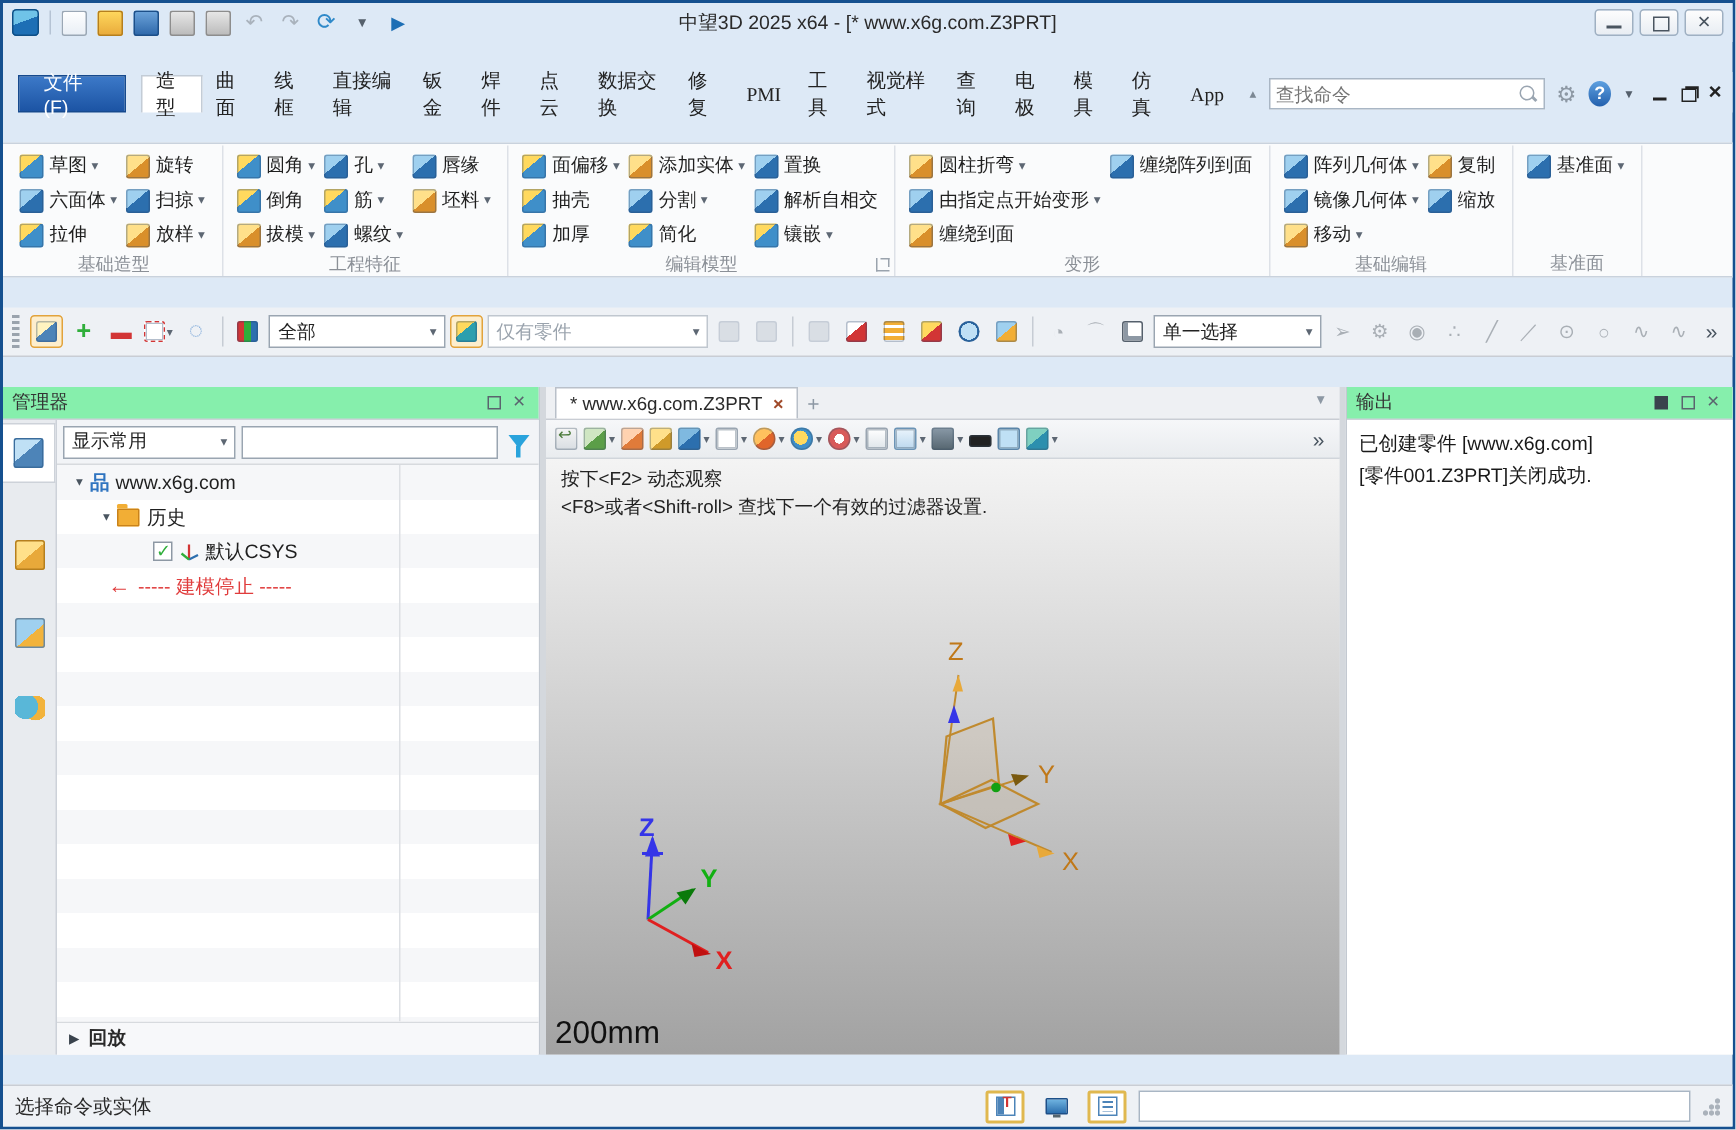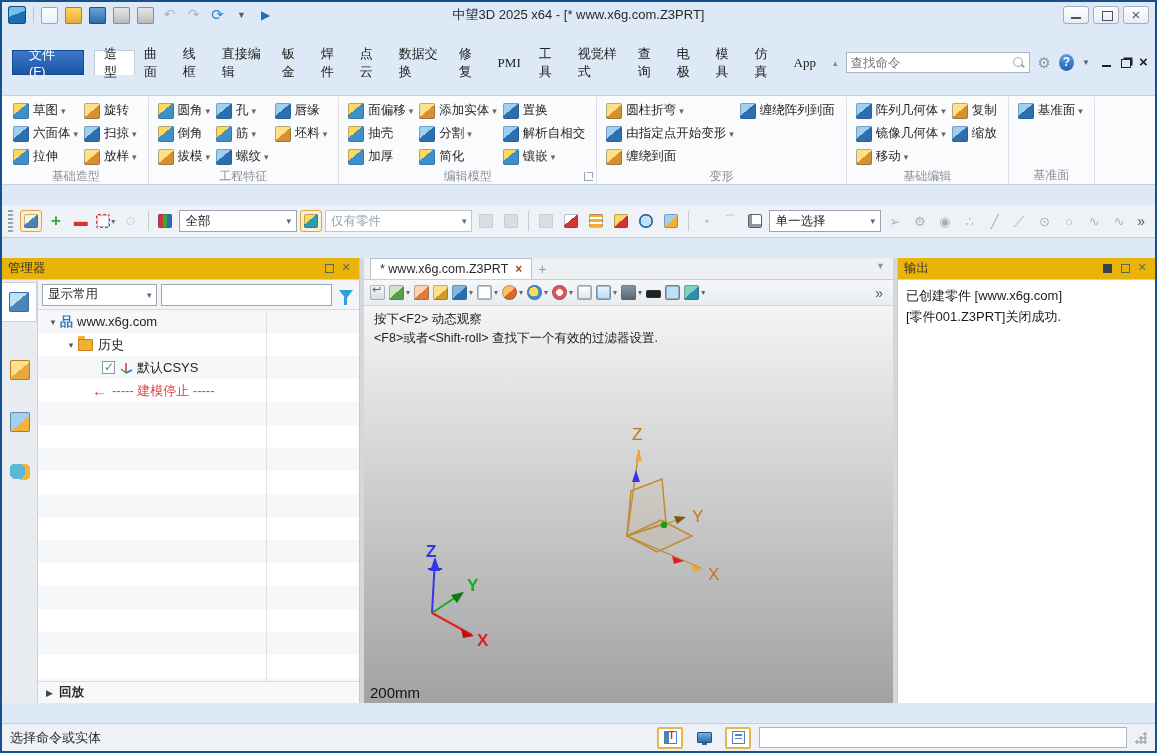--- a/index.html
+++ b/index.html
@@ -84,21 +84,21 @@
   .ti.ddicon::after { content:"▾"; font-size:8px; color:#5d6773; margin-left:1px; }
   .tsep { width:1px; height:20px; background:#c6ccd4; margin:0 3px; }
   .tsel { height:22px; background:#fff; border:1px solid #9aa5b1; display:flex; align-items:center; padding:0 5px; font-size:12.5px; color:#222; }
   .tsel::after { content:"▾"; margin-left:auto; padding-left:8px; font-size:9px; color:#5d6773; }
   .tsel.dis { color:#9aa3ad; border-color:#c0c7cf; }
   .overflow { margin-left:auto; color:#4a5560; font-size:14px; padding:0 4px; }
   .overflow::before { content:"»"; }
 
   
   .main { flex:1; display:flex; min-height:0; background:#d4d8dd; }
-  .panelhdr { height:22px; display:flex; align-items:center; padding:0 6px; font-size:12.5px; color:#333; background:#eab308; border-bottom:1px solid #cdd2d9; }
+  .panelhdr { height:22px; display:flex; align-items:center; padding:0 6px; font-size:12.5px; color:#333; background:#86efac; border-bottom:1px solid #cdd2d9; }
   .phbtns { margin-left:auto; display:flex; gap:7px; align-items:center; }
   .phb { width:11px; height:11px; position:relative; }
   .phb.pin::after { content:""; position:absolute; inset:1px; background:#3a434d; }
   .phb.restore::after { content:""; position:absolute; inset:1px; border:1.5px solid #5a646e; }
   .phb.close::after { content:"×"; position:absolute; top:-4px; left:0px; font-size:14px; color:#5a646e; }
 
   .leftpanel { width:358px; background:#f2f4f7; display:flex; flex-direction:column; border-right:1px solid #c3c9d1; }
   .lpbody { flex:1; display:flex; min-height:0; }
   .lstrip { width:36px; background:#e8ebef; border-right:1px solid #cdd2d9; display:flex; flex-direction:column; padding-top:2px; }
   .lsbtn { height:40px; display:flex; align-items:center; justify-content:center; }
@@ -161,21 +161,21 @@
   .g.target { background:radial-gradient(circle,#fff 0 30%,#d85a5a 31% 100%); border-radius:50%; }
   .g.pip { background:linear-gradient(#fff,#dfe5ea); border:1px solid #9aa5b1; }
   .g.dim { background:linear-gradient(#eaf4fc,#bcd8ee); border:1px solid #6b93b5; }
   .g.monitor { background:linear-gradient(#8a9aa8,#55656f); }
   .g.blackbar { background:#222; height:8px !important; margin-top:3px; }
   .g.bluesq { background:#bfe0f5; border:1px solid #5b85a8; }
   .g.section { background:linear-gradient(140deg,#7fd0c0 0 50%,#2c8fae 50% 100%); }
 
   .canvas { flex:1; position:relative; background:linear-gradient(#f4f4f4,#a2a2a2); overflow:hidden; }
   .hints { position:absolute; left:10px; top:4px; font-size:12.5px; color:#222; line-height:1.55; }
-  .scalelabel { position:absolute; left:6px; bottom:2px; font-size:15px; color:#111; }
+  .scalelabel { position:absolute; left:6px; bottom:2px; font-size:21px; color:#111; }
   .csys-svg { position:absolute; left:234px; top:114px; }
   .triad-svg { position:absolute; left:40px; bottom:48px; }
 
   
   .rightpanel { width:258px; background:#fff; display:flex; flex-direction:column; border-left:1px solid #c3c9d1; }
   .rpbody { flex:1; padding:6px 8px; font-size:13px; color:#1a1a1a; line-height:1.6; background:#fff; }
 
   
   .statusbar { height:28px; background:#eef1f5; border-top:1px solid #c9cdd4; display:flex; align-items:center; padding:0 8px; gap:8px; }
   .smsg { font-size:13px; color:#2a2a2a; margin-right:auto; }
@@ -573,21 +573,21 @@
             </div>
             <div class="trow" style="padding-left:64px">
               <span class="chk"></span>
               <svg width="14" height="14" style="margin-right:4px">
                 <line x1="7" y1="12" x2="7" y2="2" stroke="#d23535" stroke-width="1.5"></line>
                 <line x1="7" y1="12" x2="13" y2="9" stroke="#2c6fae" stroke-width="1.5"></line>
                 <line x1="7" y1="12" x2="2" y2="8" stroke="#2fae3a" stroke-width="1.5"></line>
               </svg>
               <span>默认CSYS</span>
             </div>
-            <div class="trow" style="padding-left:54px">
+            <div class="trow" style="padding-left:34px">
               <span class="stoparrow"></span>
               <span class="redtext">----- 建模停止 -----</span>
             </div>
           </div>
           <div class="replay">
             <span class="tri"></span>
             <span>回放</span>
           </div>
         </div>
       </div>

